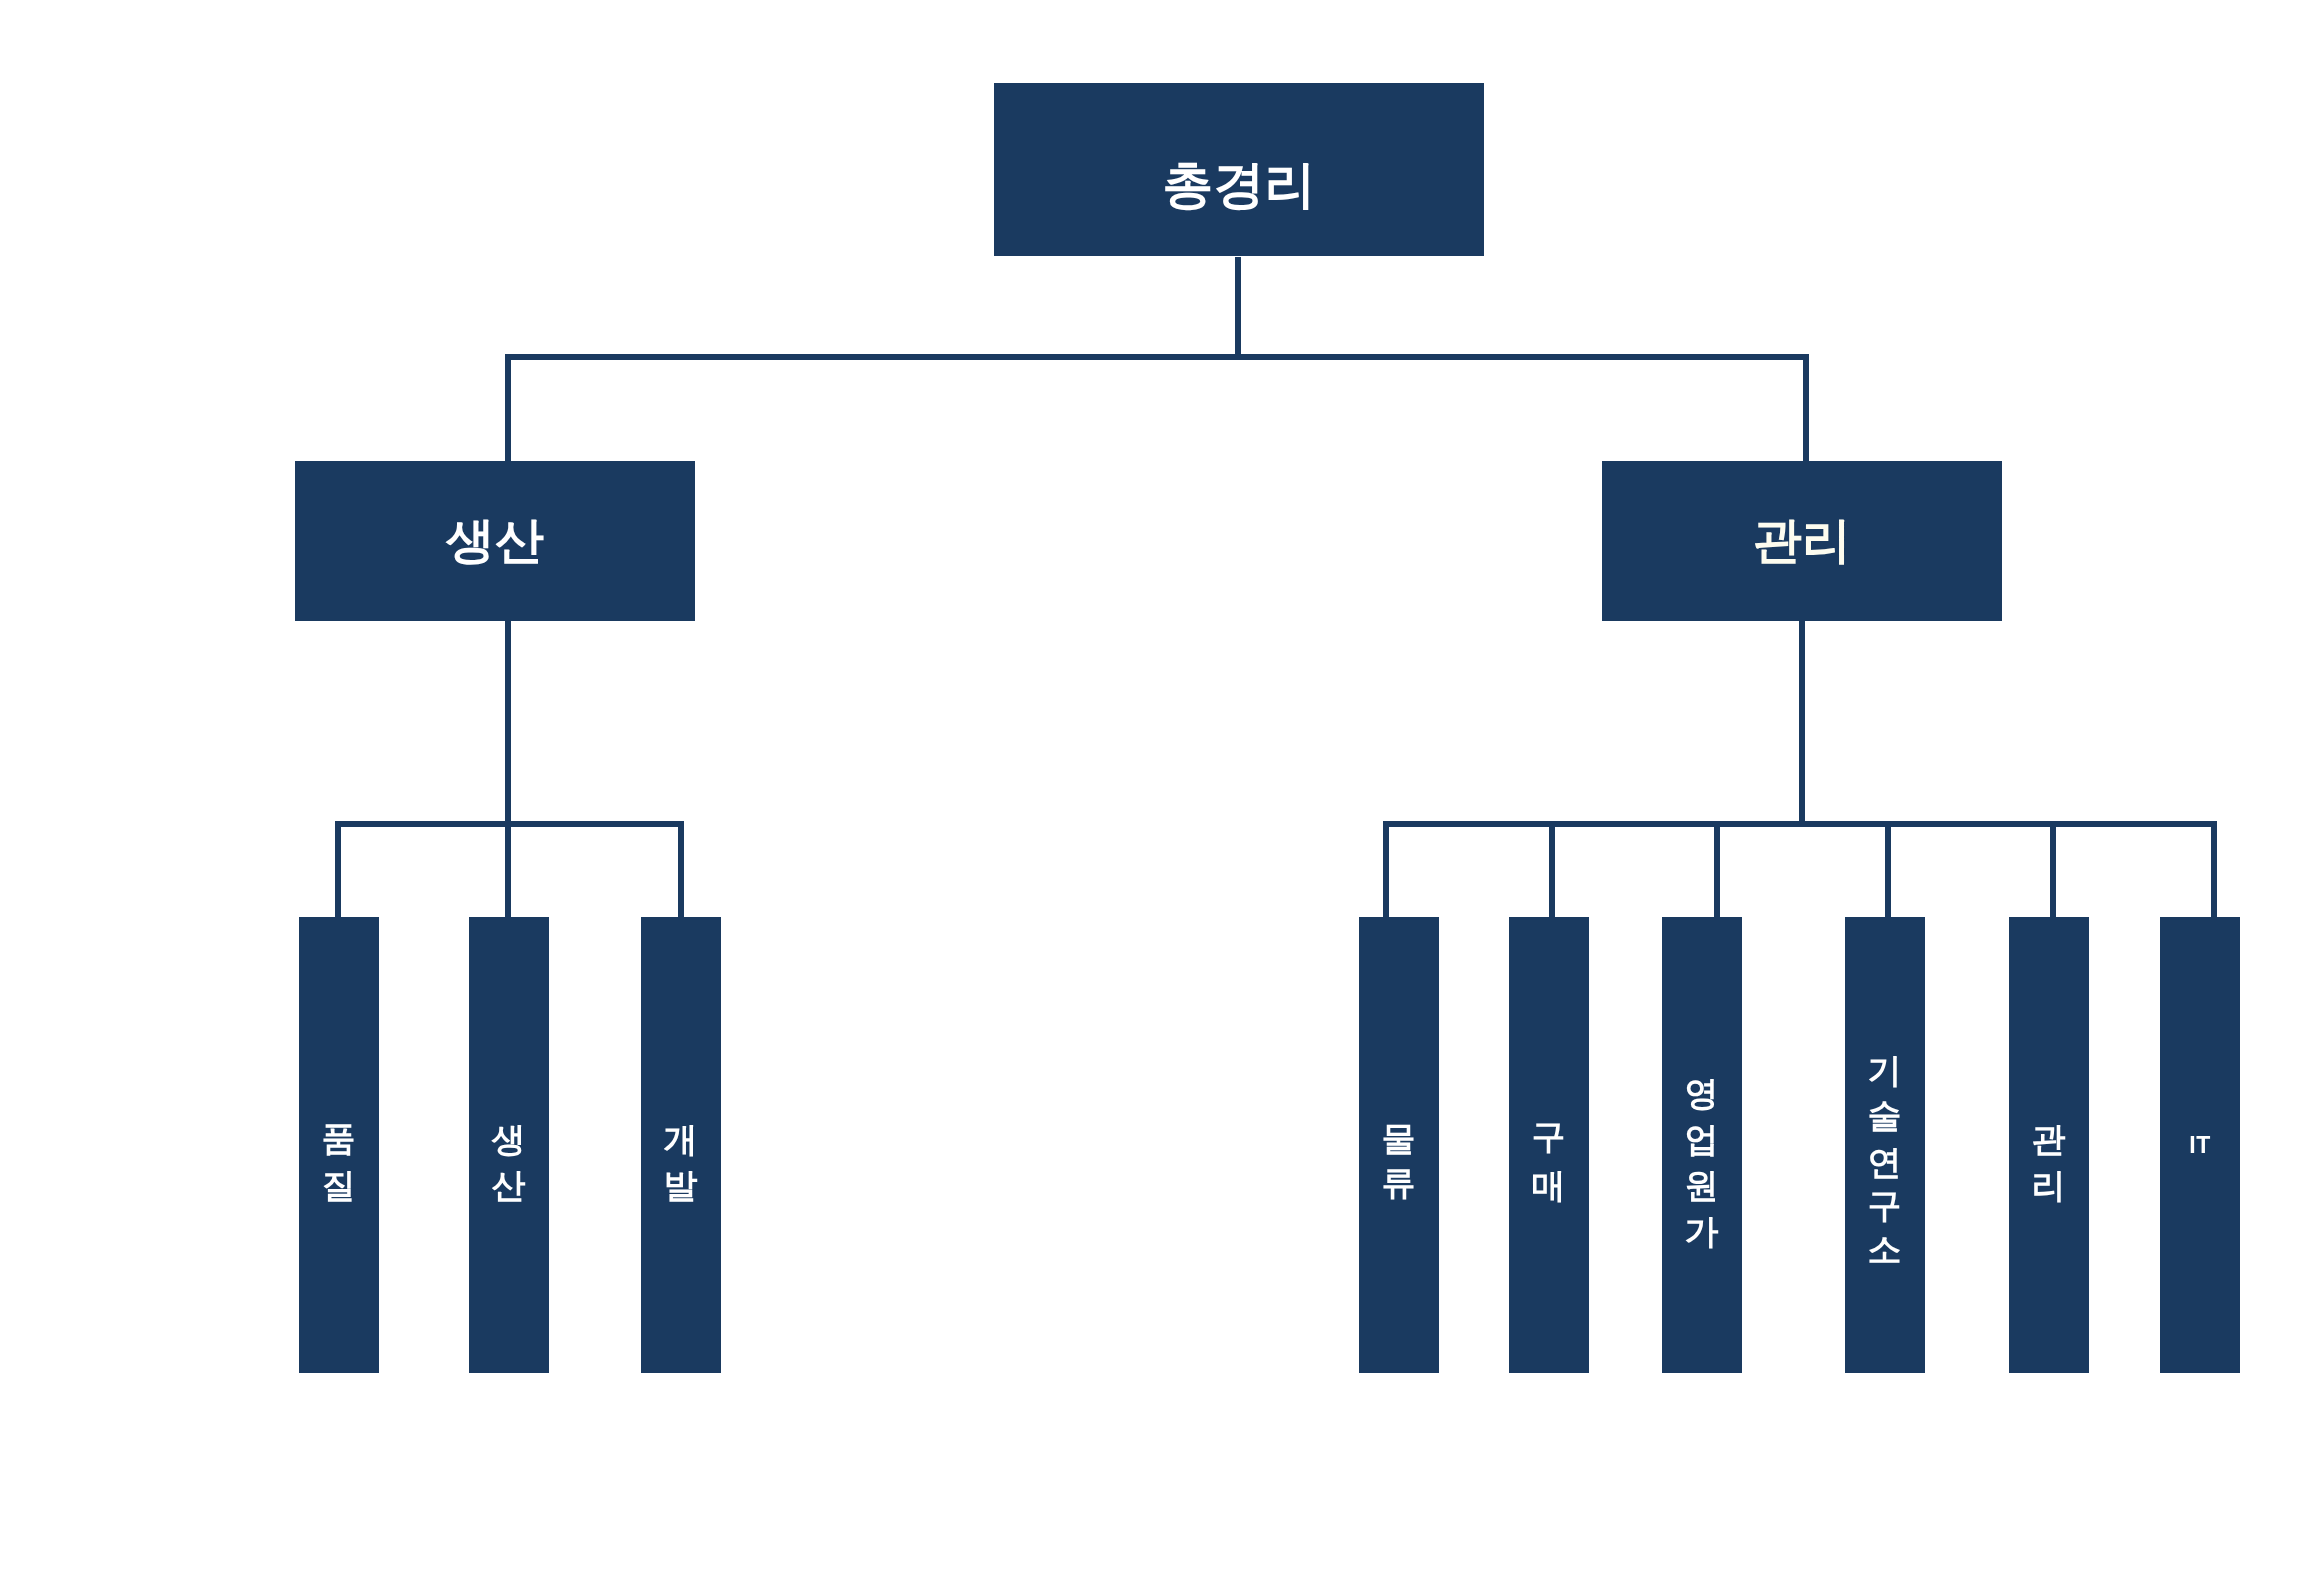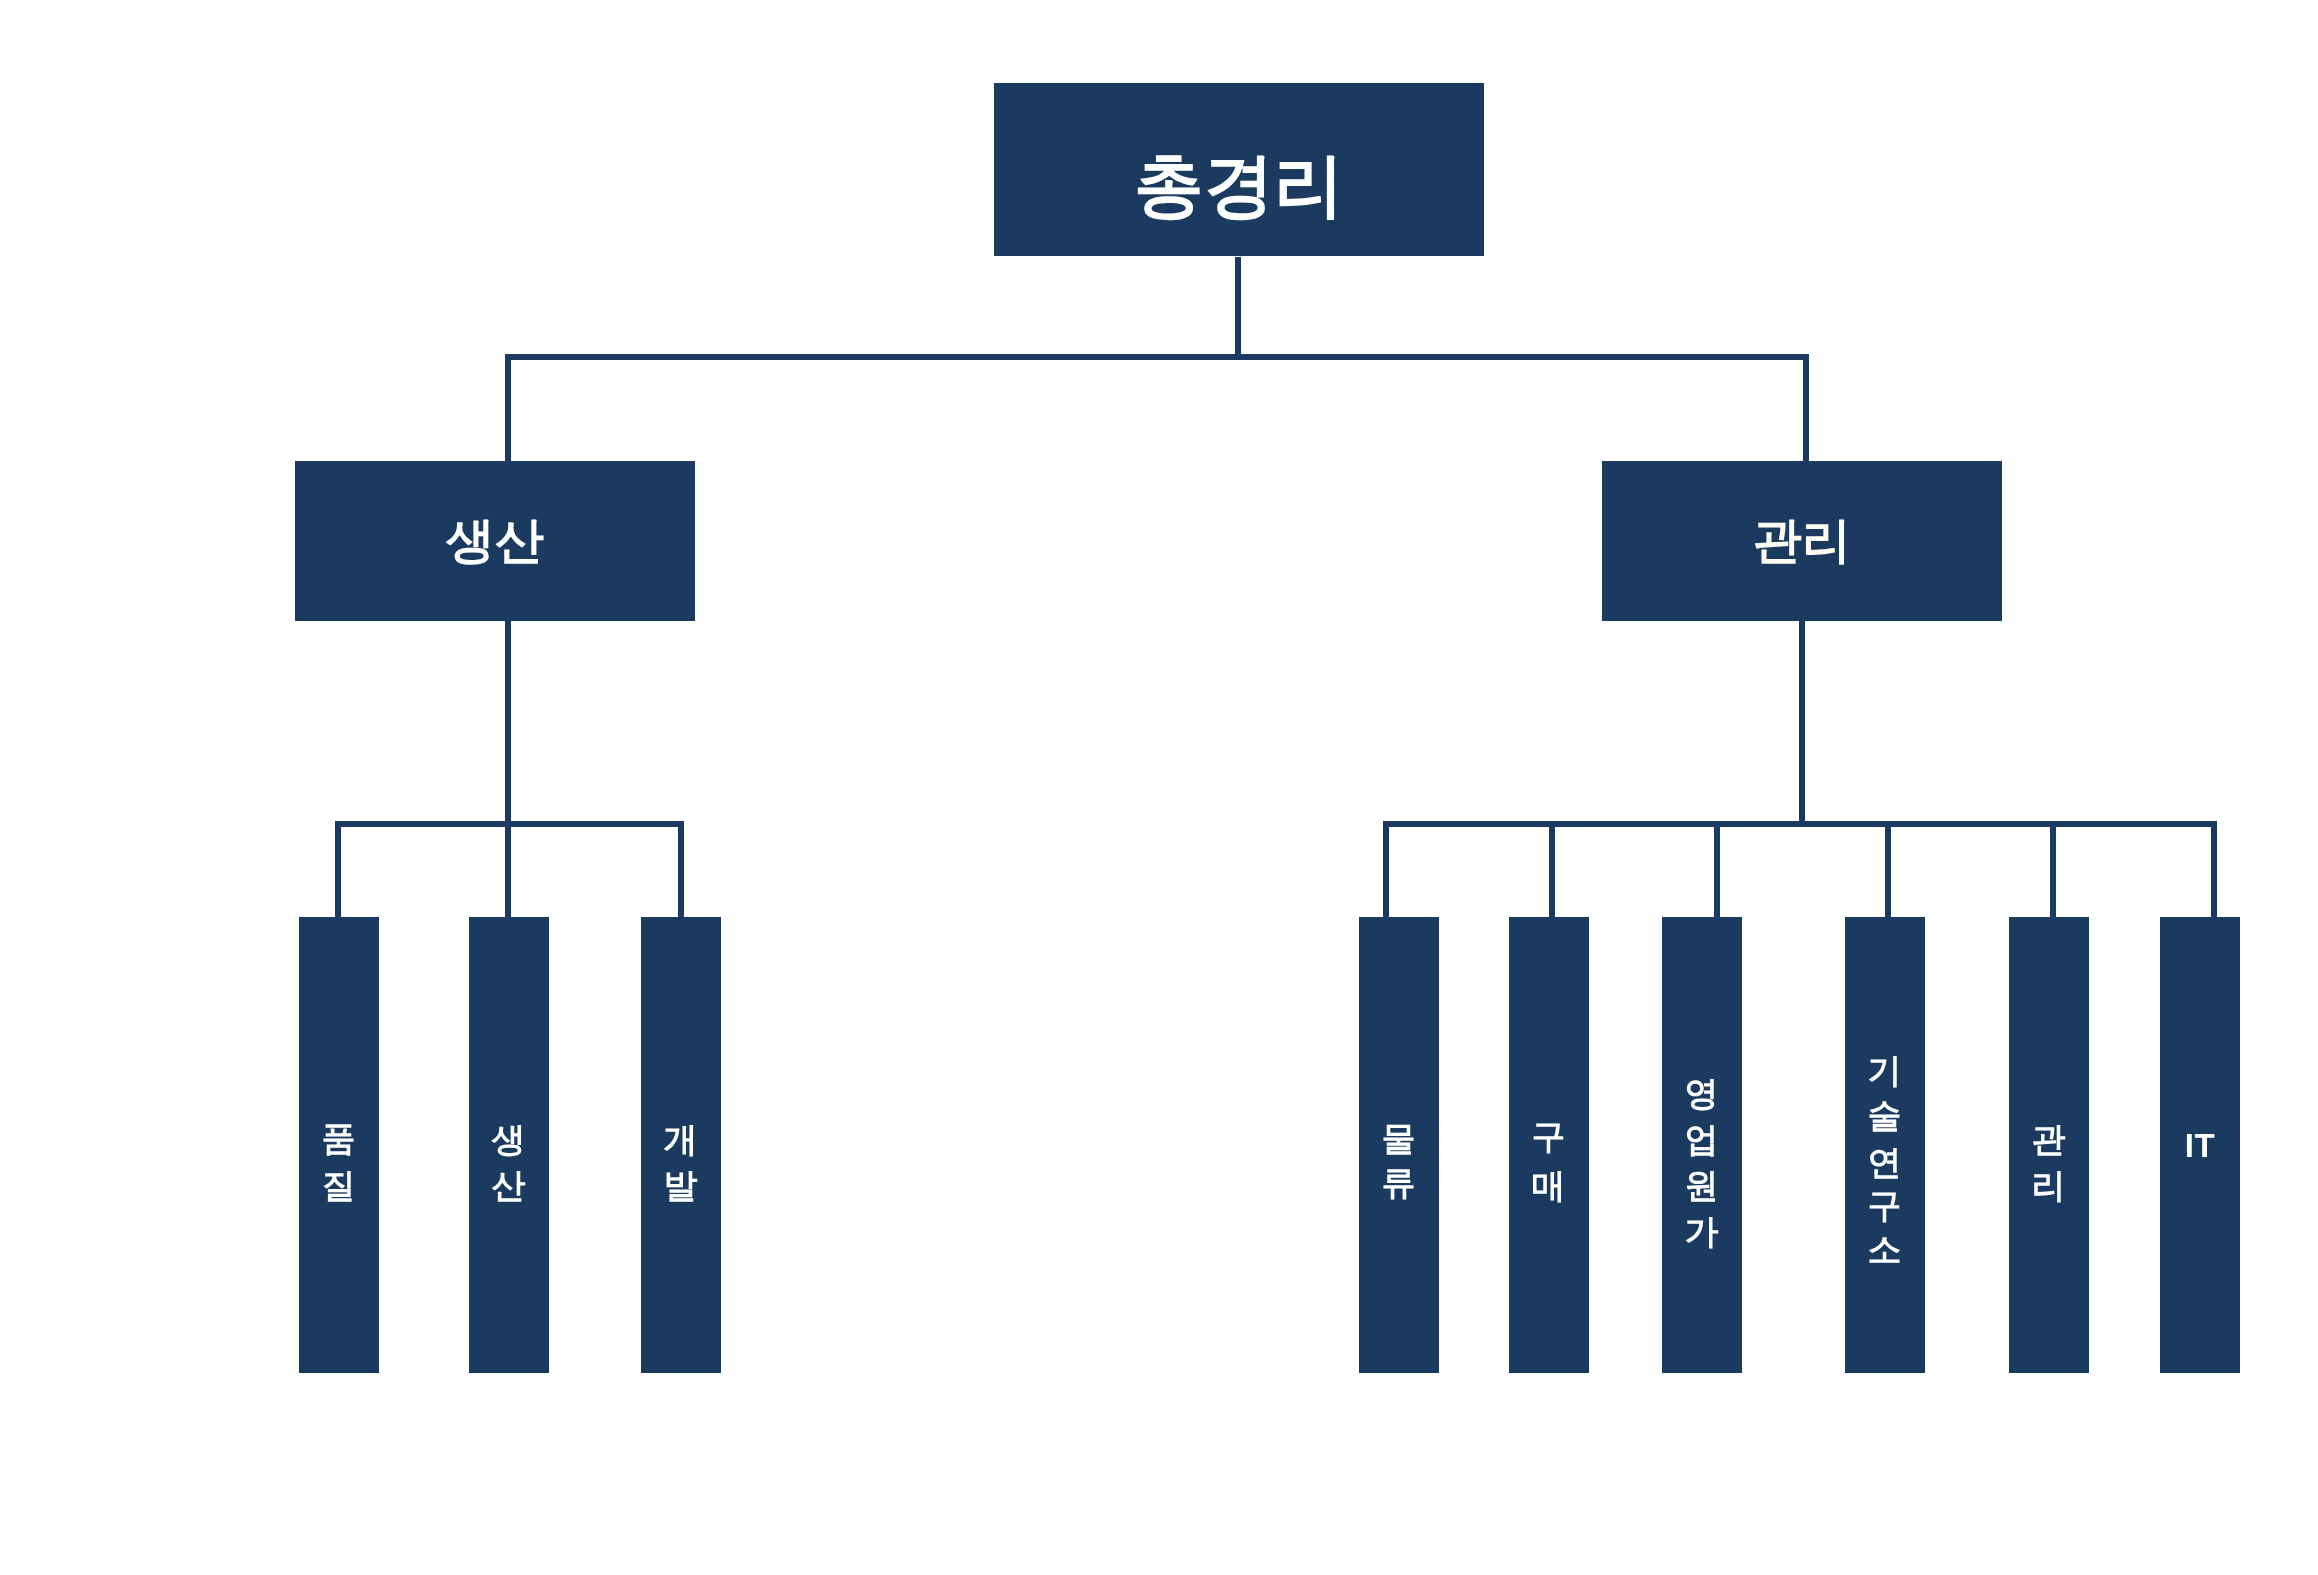--- a/index.html
+++ b/index.html
@@ -33,21 +33,21 @@
     letter-spacing: 0.2px;
   }
   
   .level-1 {
     left: 994px;
     top: 83px;
     width: 490px;
     height: 173px;
   }
   .level-1 .node-label {
-    font-size: 70px;
+    font-size: 51px;
     margin-top: 32px;
   }
   
   .level-2 {
     top: 461px;
     height: 160px;
   }
   .level-2 .node-label {
     font-size: 49px;
   }
@@ -67,21 +67,21 @@
     writing-mode: vertical-rl;
     text-orientation: upright;
     letter-spacing: 12px;
     line-height: 1;
     white-space: nowrap;
   }
   .level-3 .node-label.latin {
     writing-mode: horizontal-tb;
     text-orientation: mixed;
     letter-spacing: 0.5px;
-    font-size: 33px;
+    font-size: 23px;
   }
 
   
   .conn {
     position: absolute;
     background: #1a3a60;
   }
   .conn-v { width: 6px; }
   .conn-h { height: 6px; }
 </style>

